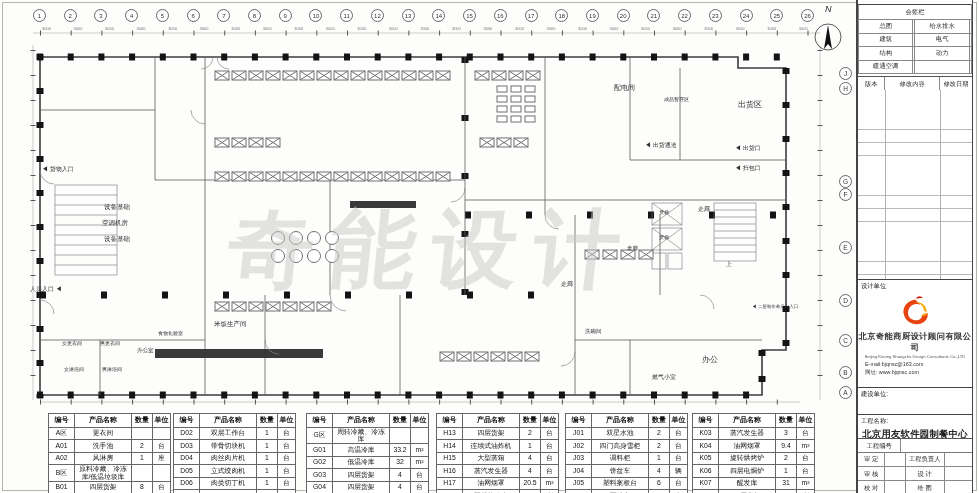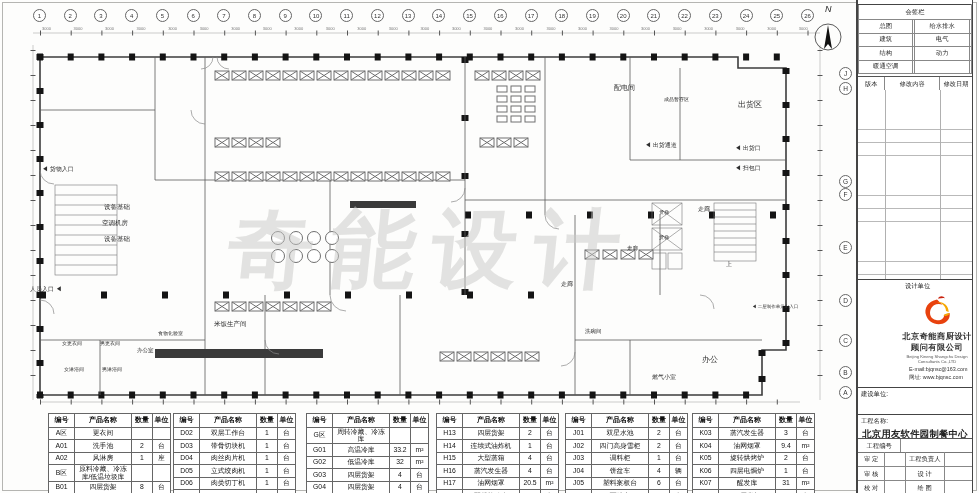--- a/index.html
+++ b/index.html
@@ -54,21 +54,21 @@
   .sign-table td { border:0.6px solid #888; height:13.5px; font-size:6.3px;
     text-align:center; color:#222; }
   .sign-table tr:first-child td { height:15px; border-top:1.4px solid #444; }
   .revh { display:grid; grid-template-columns:24% 48% 28%; border-top:1.4px solid #555;
     border-bottom:1px solid #888; }
   .revh span { font-size:6.2px; text-align:center; line-height:13px; border-right:0.6px solid #888; }
   .revh span:last-child { border-right:none; }
   .rev-empty { position:relative;
     background:repeating-linear-gradient(to bottom, #fff 0 12.6px, #b9b9b9 12.6px 13.2px); }
   .rev-empty .vl { position:absolute; top:0; bottom:0; width:0.6px; background:#b0b0b0; }
-  .tb-design { border-top:1.6px solid #444; border-bottom:1.4px solid #444; text-align:center;padding-left:44px; }
+  .tb-design { border-top:1.6px solid #444; border-bottom:1.4px solid #444; text-align:center; }
   .tb-label { display:block; text-align:left; font-size:6.3px; padding:2px 0 0 3px; color:#222; }
   #logo { margin:3px auto 1px auto; display:block; }
   .company-cn { font-size:8.2px; font-weight:bold; color:#333; letter-spacing:0.5px; }
   .company-en { font-size:4.2px; color:#555; margin-top:1px; }
   .company-line { font-size:5.4px; color:#333; text-align:left; padding-left:7px; margin-top:2px; }
   .tb-client { height:26px; }
   .tb-project { border-top:1.4px solid #444; }
   .project-name { display:block; font-size:9.3px; font-weight:bold; text-align:center;
     margin-top:2px; letter-spacing:0.3px; }
   .tb-no { display:grid; grid-template-columns:38% 62%; border-top:1.2px solid #555;

